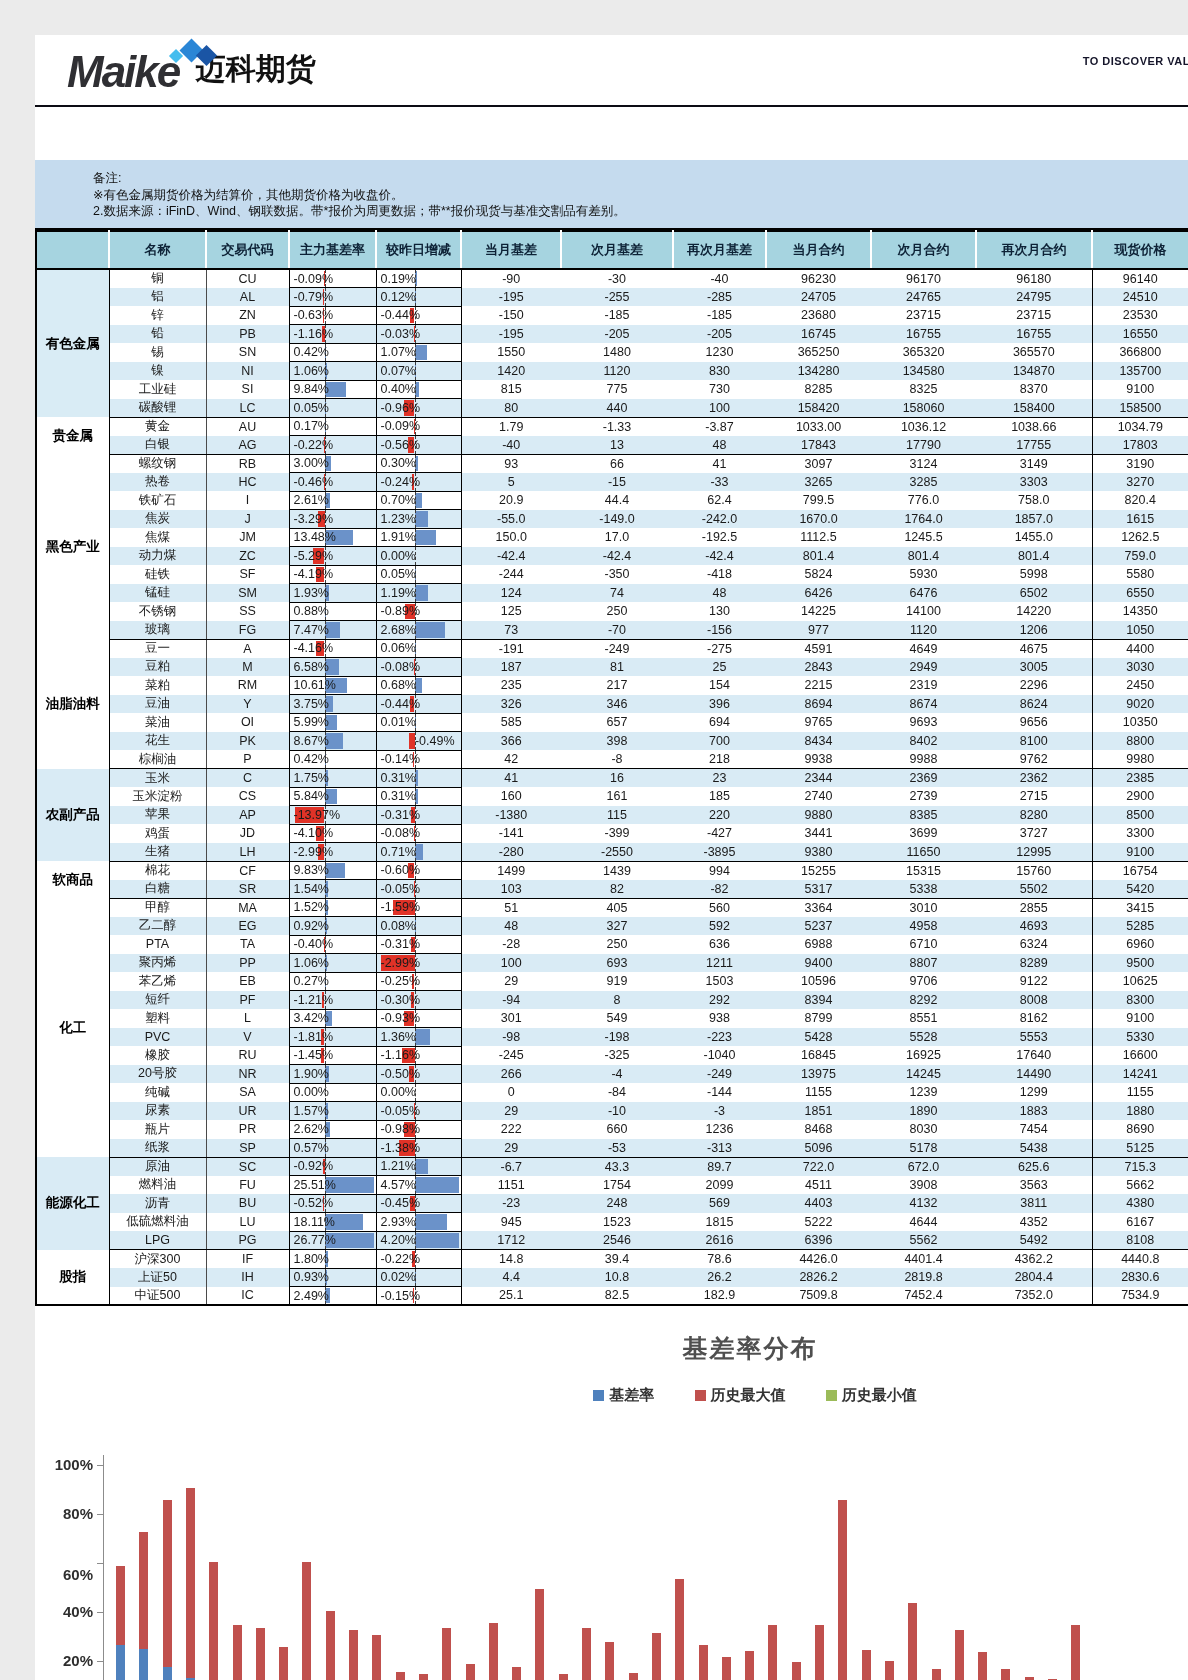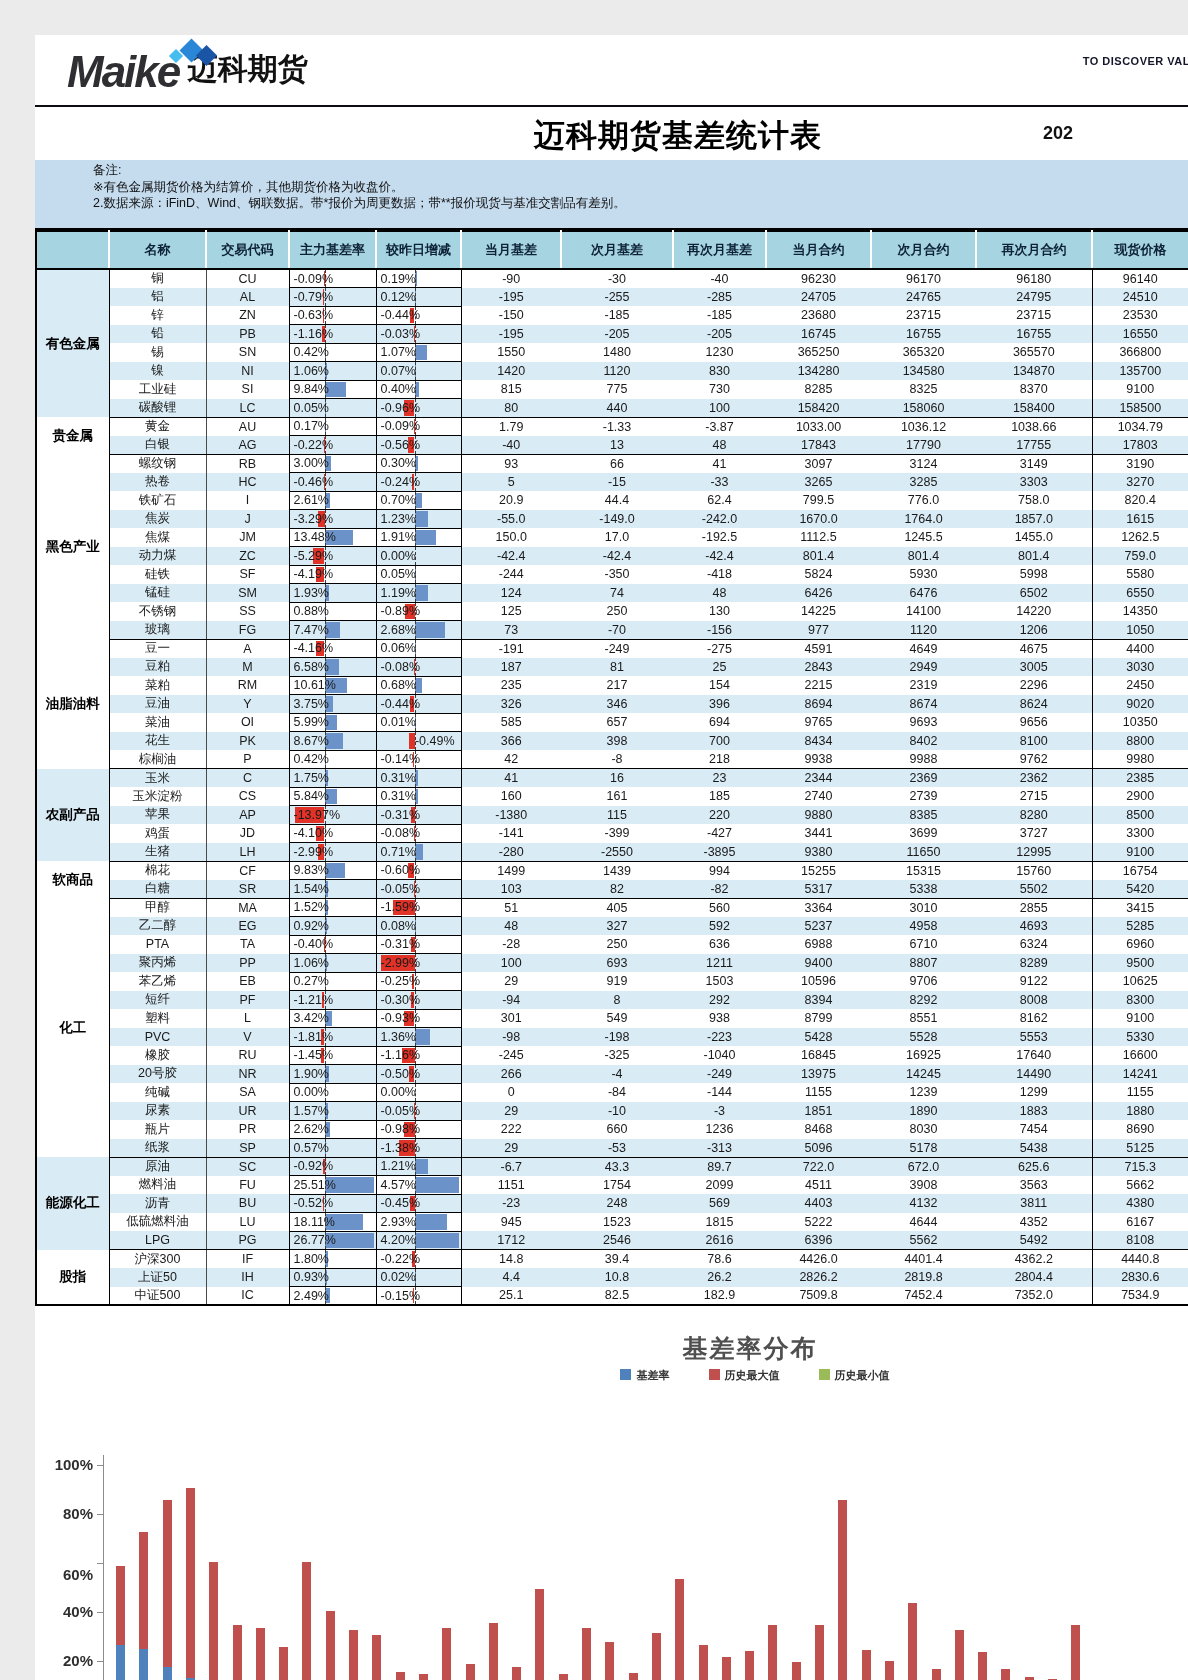--- a/index.html
+++ b/index.html
@@ -4,36 +4,36 @@
 <style>
   * { margin:0; padding:0; box-sizing:border-box; }
   html,body { width:1188px; height:1680px; }
   body { position:relative; background:#ebebeb; font-family:"Liberation Sans","DejaVu Sans",sans-serif; color:#1a1a1a; overflow:hidden; }
   .page { position:absolute; left:35px; top:35px; width:1153px; height:1645px; background:#ffffff; }
 
   
   .logo-band { position:absolute; left:0; top:0; width:1153px; height:70px; background:#fff; }
   .logo { position:absolute; left:32px; top:6px; height:62px; }
   .logo-en { font-size:44px; font-weight:bold; font-style:italic; color:#2f2f33; letter-spacing:-2px; line-height:62px; }
-  .logo-cn { font-size:30px; font-weight:bold; color:#111; margin-left:4px; vertical-align:8px; }
+  .logo-cn { font-size:30px; font-weight:bold; color:#111; margin-left:12px; vertical-align:8px; }
   .diamonds { position:absolute; left:96px; top:-2px; width:70px; height:30px; }
   .dm { position:absolute; transform:rotate(45deg); }
   .dm1 { width:10px; height:10px; background:#45bdee; left:8px; top:12px; }
   .dm2 { width:17px; height:17px; background:#2a86d6; left:20px; top:3px; }
   .dm3 { width:15px; height:15px; background:#1a55a5; left:36px; top:9px; }
   .slogan { position:absolute; right:-2px; top:20px; font-size:11px; font-weight:bold; letter-spacing:0.5px; color:#15152a; white-space:nowrap; }
   .band-rule { position:absolute; left:0; top:70px; width:1153px; height:2px; background:#0c0c14; }
 
   
   .title-row { position:absolute; left:0; top:72px; width:1153px; height:53px; background:#fff; }
   .main-title { position:absolute; left:343px; top:8px; width:600px; text-align:center; font-size:31px; font-weight:bold; color:#000; letter-spacing:1px; }
   .date-frag { position:absolute; left:1008px; top:16px; font-size:18px; font-weight:bold; color:#111; }
 
   
-  .notes { position:absolute; left:0; top:125px; width:1153px; height:70px; background:#c5dbee; border-bottom:2px solid #000; padding:2px 0 0 58px; font-size:12.5px; line-height:16.5px; color:#111; }
+  .notes { position:absolute; left:0; top:125px; width:1153px; height:70px; background:#c5dbee; border-bottom:2px solid #000; padding:10px 0 0 58px; font-size:12.5px; line-height:16.5px; color:#111; }
 
   
   .tblwrap { position:absolute; left:0; top:195px; width:1153px; }
   table { border-collapse:collapse; table-layout:fixed; width:1153px; border:2px solid #000; }
   col.c-grp{width:73px} col.c-name{width:97px} col.c-code{width:83px} col.c-rate{width:87px} col.c-chg{width:85px}
   col.c-b1{width:100px} col.c-b2{width:112px} col.c-b3{width:93px} col.c-c1{width:105px} col.c-c2{width:105px} col.c-c3{width:116px} col.c-spot{width:97px}
   thead th { height:38px; background:#a6d4e0; color:#0d2236; font-size:13px; font-weight:bold; border-left:2px solid #fff; border-bottom:2px solid #000; text-align:center; vertical-align:middle; }
   thead th:first-child { border-left:none; }
   tbody td { height:18.5px; font-size:12.5px; text-align:center; vertical-align:middle; white-space:nowrap; overflow:hidden; }
   tbody tr.alt td { background:#d9ebf5; }
@@ -45,21 +45,21 @@
   td.dbox { position:relative; border:1.2px solid #000; text-align:left; padding-left:4px; }
   td.dbox span { position:relative; z-index:3; }
   i.dbar { position:absolute; top:1px; bottom:1px; z-index:1; display:block; }
   i.dbar.pos { background:#6b92c9; }
   i.dbar.neg { background:#e03227; }
   i.daxis { position:absolute; top:0; bottom:0; width:0; border-left:1px dashed #3c3c3c; z-index:2; display:block; }
 
   
   .chart { position:absolute; left:0; top:1295px; width:1153px; height:350px; overflow:hidden; background:#fff; }
   .chart-title { position:absolute; left:415px; top:2px; width:600px; text-align:center; font-size:25px; font-weight:bold; color:#4f4f4f; letter-spacing:2px; }
-  .legend { position:absolute; left:400px; top:38px; width:640px; text-align:center; font-size:11px; font-weight:bold; color:#333; white-space:nowrap; }
+  .legend { position:absolute; left:400px; top:56px; width:640px; text-align:center; font-size:15px; font-weight:bold; color:#333; white-space:nowrap; }
   .lg-item { display:inline-block; margin:0 18px; }
   .lg-swatch { display:inline-block; width:11px; height:11px; margin-right:5px; vertical-align:-1px; }
   .ylab { position:absolute; left:0; width:58px; text-align:right; font-size:15px; font-weight:bold; color:#2e2e2e; }
   .yt0{top:126px} .yt1{top:175px} .yt2{top:236px} .yt3{top:273px} .yt4{top:322px}
   .yaxis { position:absolute; left:68px; top:125px; width:1px; height:225px; background:#8c8c8c; }
   .ytick { position:absolute; left:62px; width:6px; height:1px; background:#8c8c8c; }
   .cbar { position:absolute; width:9px; }
   .cbar.red { background:#c0504d; z-index:1; }
   .cbar.blue { background:#4f81bd; z-index:2; }
 </style>
@@ -75,24 +75,20 @@
           <i class="dm dm2"></i>
           <i class="dm dm3"></i>
       </span>
       <span class="logo-en">Maike</span>
       <span class="logo-cn">迈科期货</span>
     </div>
     <div class="slogan">TO DISCOVER VAL</div>
   </div>
   <div class="band-rule"></div>
 
-  <div class="title-row">
-    <div class="main-title">迈科期货基差统计表</div>
-    <div class="date-frag">202</div>
-  </div>
 
   <div class="notes">
     <div>备注:</div>
     <div>※有色金属期货价格为结算价，其他期货价格为收盘价。</div>
     <div>2.数据来源：iFinD、Wind、钢联数据。带*报价为周更数据；带**报价现货与基准交割品有差别。</div>
   </div>
 
   <div class="tblwrap">
     <table>
       <colgroup>

